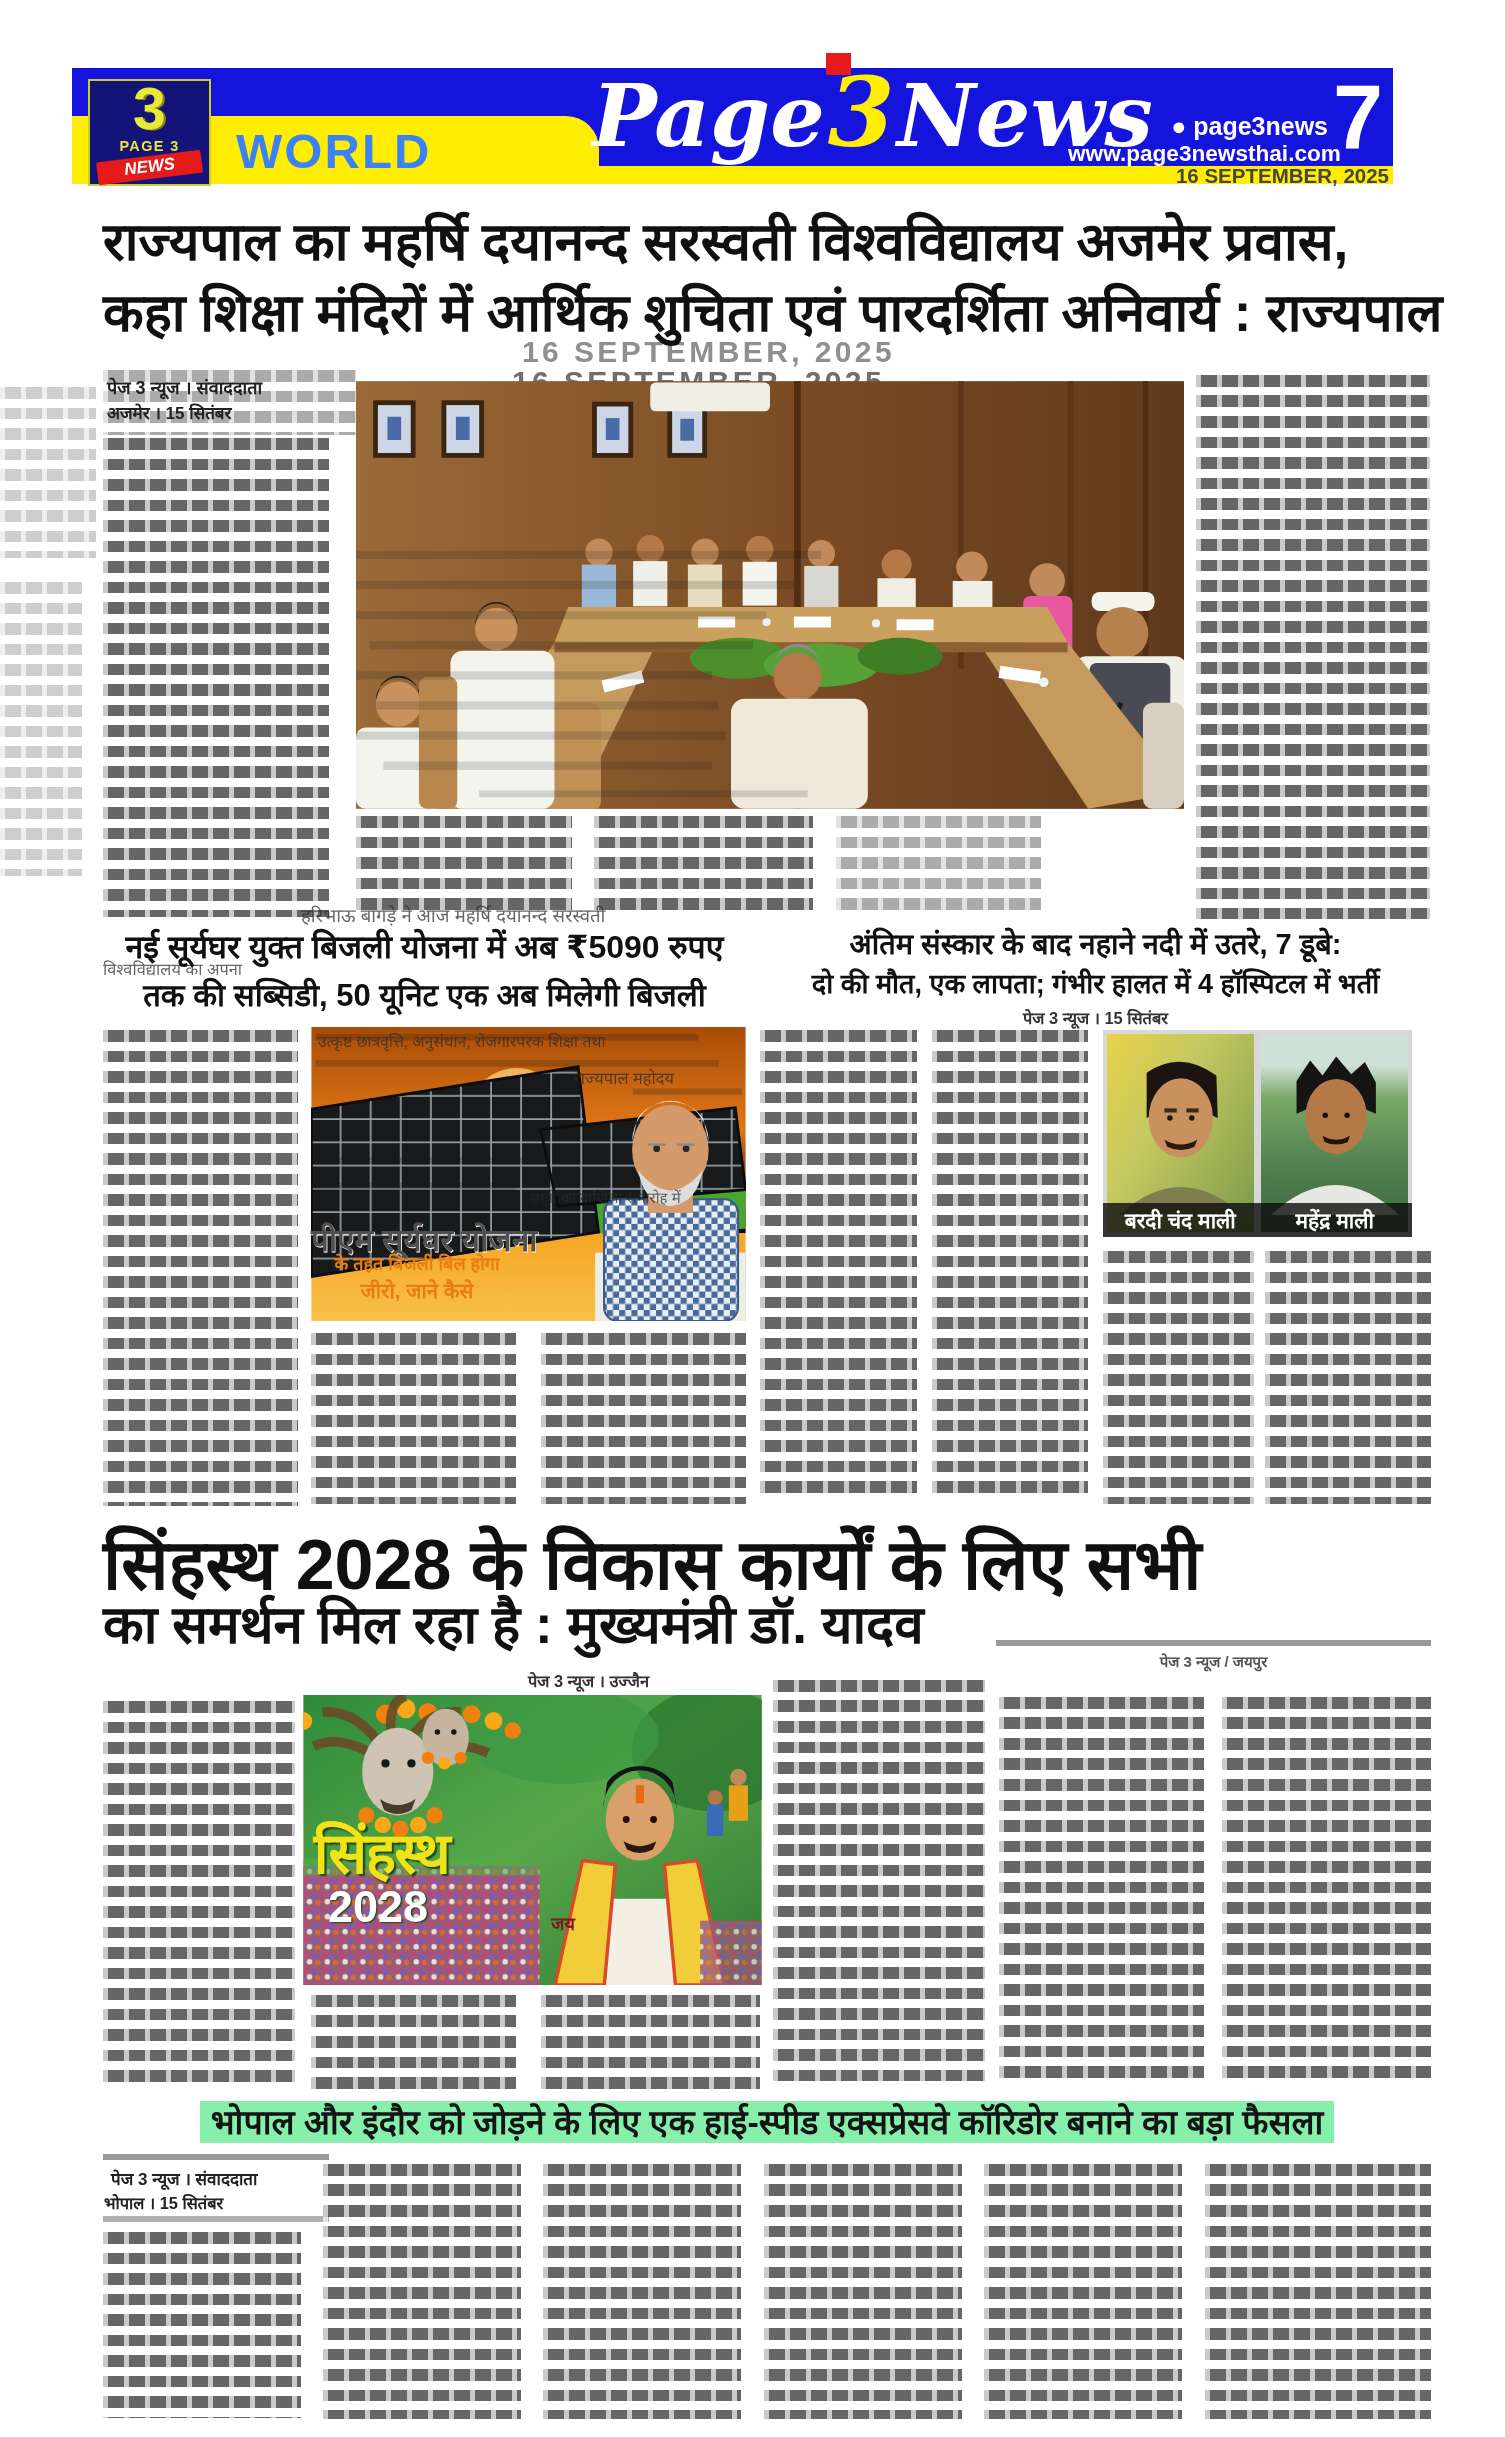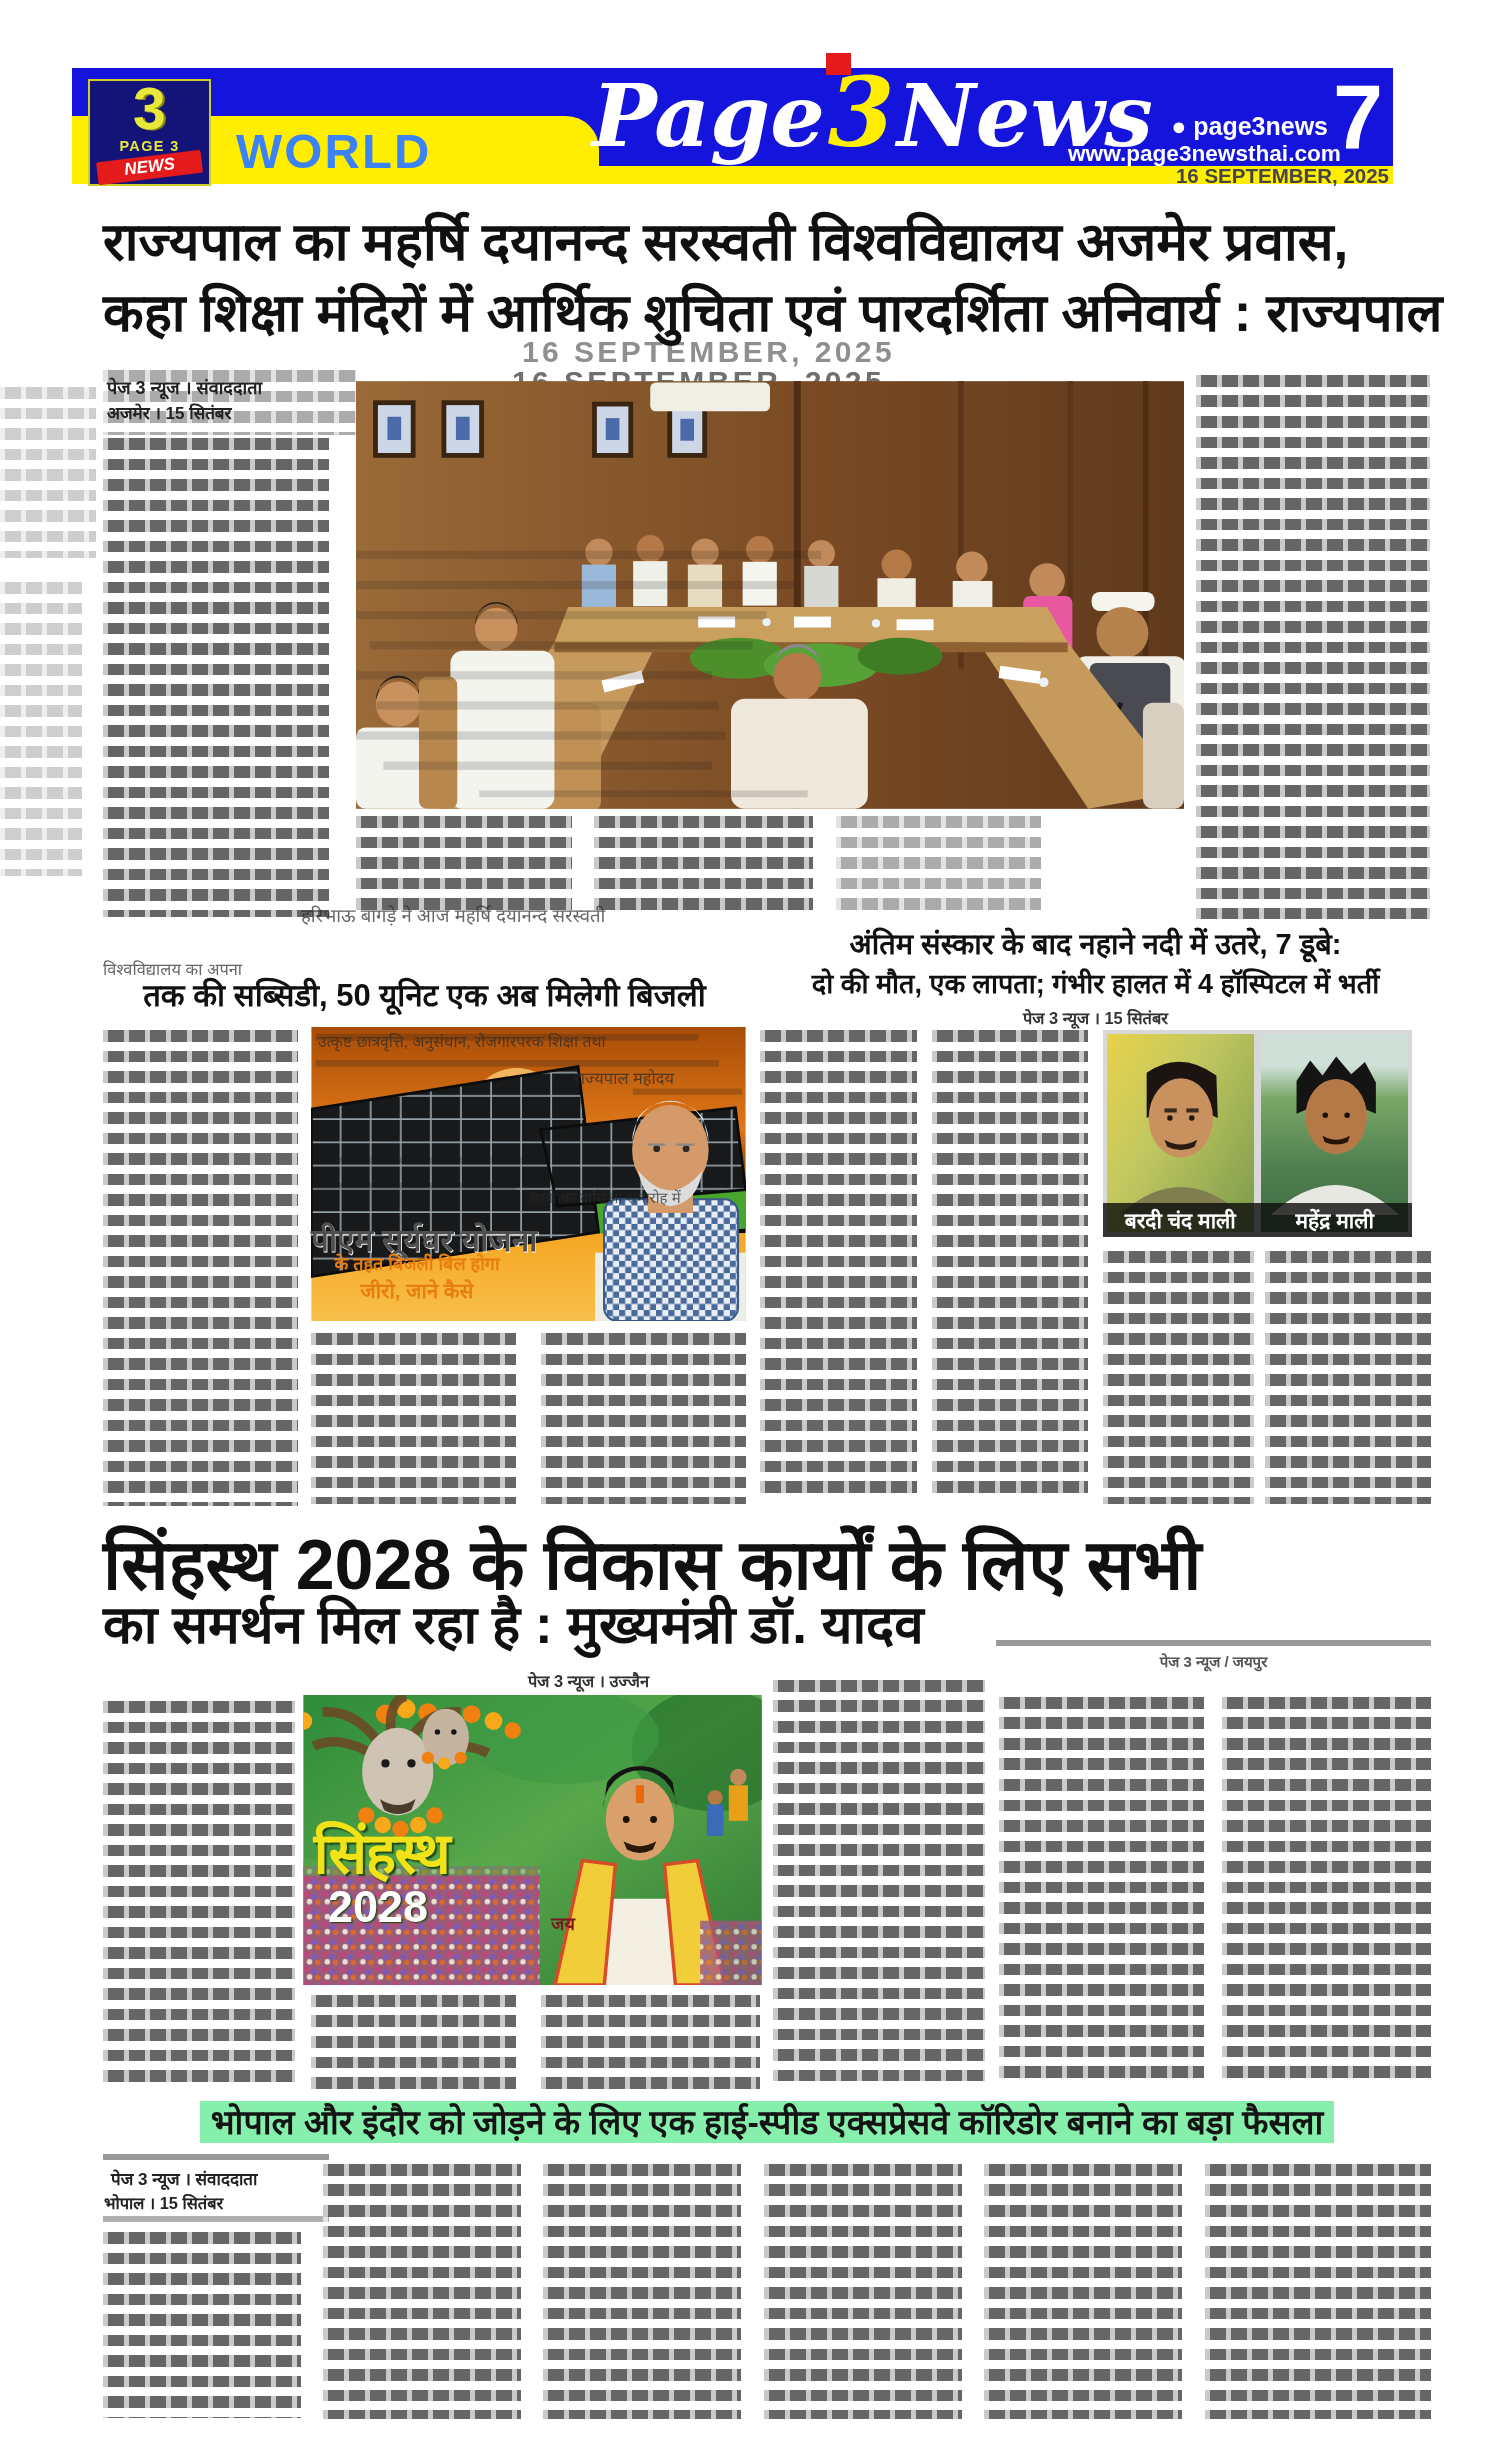--- a/index.html
+++ b/index.html
@@ -222,20 +222,21 @@
   <div class="tl" style="left:1196px;top:375px;width:234px;height:544px;"></div>
 
   <div class="tl" style="left:103px;top:438px;width:226px;height:479px;"></div>
   <div class="frag" style="left:103px;top:957px;font-size:16.4px;">विश्वविद्यालय का अपना</div>
 
   <div class="tl" style="left:356px;top:816px;width:216px;height:101px;"></div>
   <div class="tl" style="left:594px;top:816px;width:219px;height:101px;"></div>
   <div class="tl soft" style="left:836px;top:816px;width:205px;height:101px;"></div>
   <div class="frag" style="left:301px;top:902px;font-size:18.5px;">हरिभाऊ बागड़े ने आज महर्षि दयानन्द सरस्वती</div>
 
+  <div class="hlc" style="left:103px;top:924px;width:643px;font-size:32px;">नई सूर्यघर युक्त बिजली योजना में अब ₹5090 रुपए</div>
   <div class="hlc" style="left:103px;top:973px;width:643px;font-size:31px;">तक की सब्सिडी, 50 यूनिट एक अब मिलेगी बिजली</div>
   <div class="tl" style="left:103px;top:1030px;width:195px;height:476px;"></div>
 
   <div class="photo-frame" style="left:311px;top:1027px;width:435px;height:294px;">
     <svg width="435" height="294" viewBox="0 0 635 430">
       <defs>
         <linearGradient id="skyG" x1="0" y1="0" x2="0" y2="1">
           <stop offset="0" stop-color="#a84c06"></stop>
             <stop offset=".35" stop-color="#e07818"></stop>
             <stop offset=".7" stop-color="#f5a famous623"></stop>

